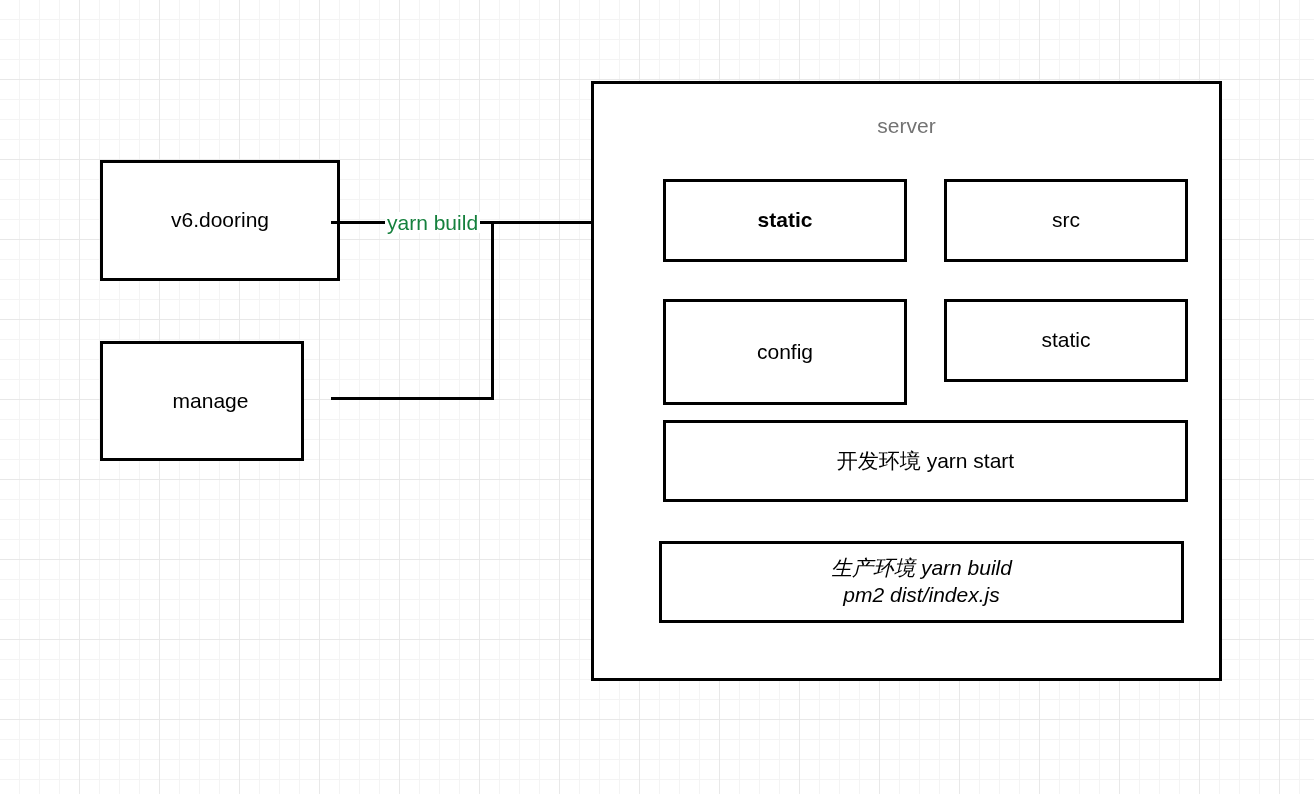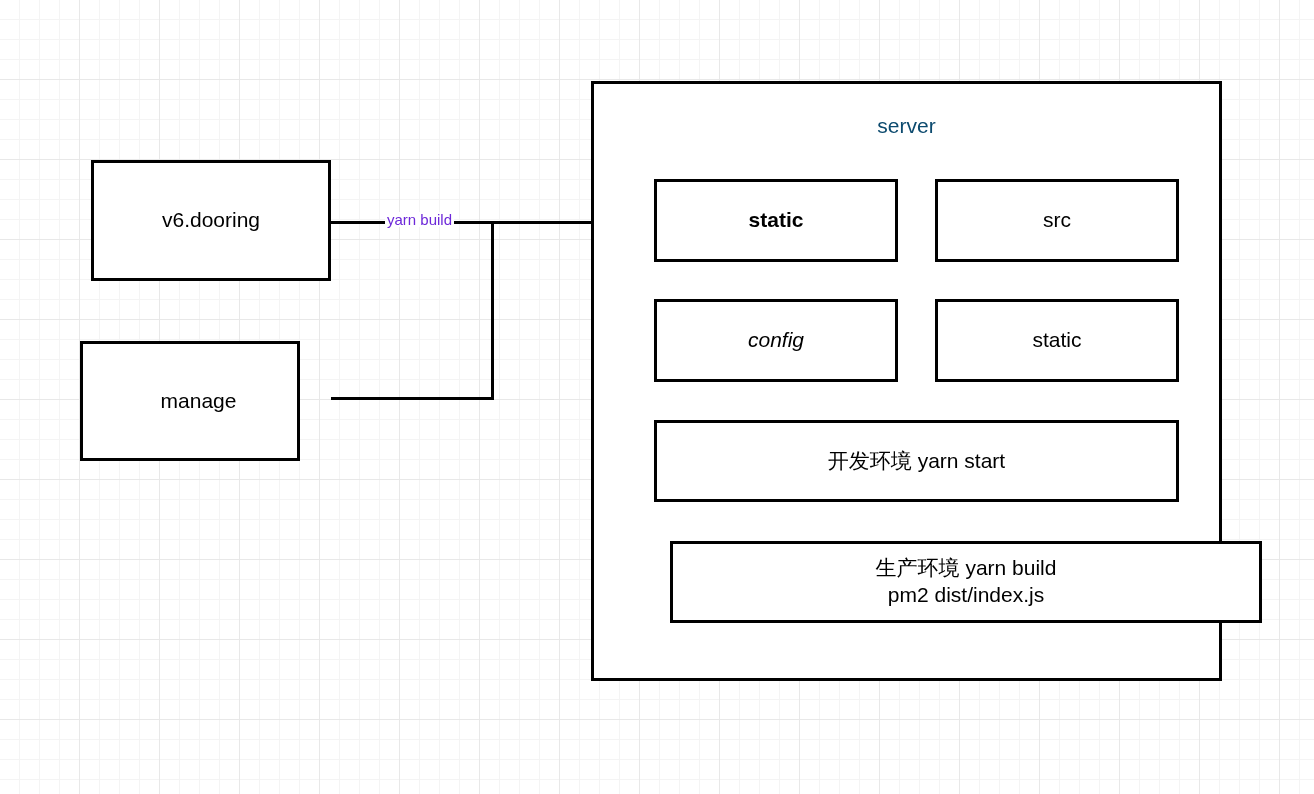--- a/index.html
+++ b/index.html
@@ -29,48 +29,49 @@
     background: #ffffff;
     border: 3px solid #000000;
     display: flex;
     align-items: center;
     justify-content: center;
     text-align: center;
     color: #000000;
     font-size: 21px;
     line-height: 1.28;
     white-space: pre-line;
+    margin-left: 9px;
   }
 
   .container-node {
     position: absolute;
     box-sizing: border-box;
     background: #ffffff;
     border: 3px solid #000000;
   }
 
   .container-title {
     position: absolute;
     left: 0;
     right: 0;
     text-align: center;
-    color: #0c4a6e;
+    color: #737373;
     font-size: 21px;
   }
 
   .edge-line {
     position: absolute;
     background: #000000;
   }
 
   .edge-label {
     position: absolute;
     background: #ffffff;
-    color: #6d28d9;
-    font-size: 15px;
+    color: #15803d;
+    font-size: 21px;
     line-height: 1;
     padding: 0 2px;
     white-space: nowrap;
   }
 
   .arrow-head {
     position: absolute;
     width: 0;
     height: 0;
     border-top: 9px solid transparent;
@@ -80,21 +81,21 @@
 </style>
 </head>
 <body>
 
 <div id="canvas">
 
   <div class="node" style="left:91px; top:160px; width:240px; height:121px;">
     <span>v6.dooring</span>
   </div>
 
-  <div class="node" style="left:80px; top:341px; width:220px; height:120px;padding-left:17px;">
+  <div class="node" style="left:91px; top:341px; width:204px; height:120px;padding-left:17px;">
     <span>manage</span>
   </div>
 
   <div class="edge-line" style="left:331px; top:221px; width:160px; height:3px;"></div>
 
   <div class="edge-line" style="left:331px; top:397px; width:162px; height:3px;"></div>
 
   <div class="edge-line" style="left:491px; top:221px; width:3px; height:179px;"></div>
 
   <div class="edge-line" style="left:491px; top:221px; width:148px; height:3px;"></div>
@@ -108,32 +109,32 @@
     <div class="container-title" style="top:30px;">server</div>
 
     <div class="node" style="left:60px; top:95px; width:244px; height:83px;font-weight:bold;">
       <span>static</span>
     </div>
 
     <div class="node" style="left:341px; top:95px; width:244px; height:83px;">
       <span>src</span>
     </div>
 
-    <div class="node" style="left:60px; top:215px; width:244px; height:83px;font-style:italic;">
+    <div class="node" style="left:60px; top:215px; width:244px; height:106px;">
       <span>config</span>
     </div>
 
     <div class="node" style="left:341px; top:215px; width:244px; height:83px;">
       <span>static</span>
     </div>
 
     <div class="node" style="left:60px; top:336px; width:525px; height:82px;">
       <span>开发环境 yarn start</span>
     </div>
 
-    <div class="node" style="left:76px; top:457px; width:592px; height:82px;">
+    <div class="node" style="left:56px; top:457px; width:525px; height:82px;font-style:italic;">
       <span>生产环境 yarn build
 pm2 dist/index.js</span>
     </div>
 
   </div>
 
 </div>
 
 </body></html>

